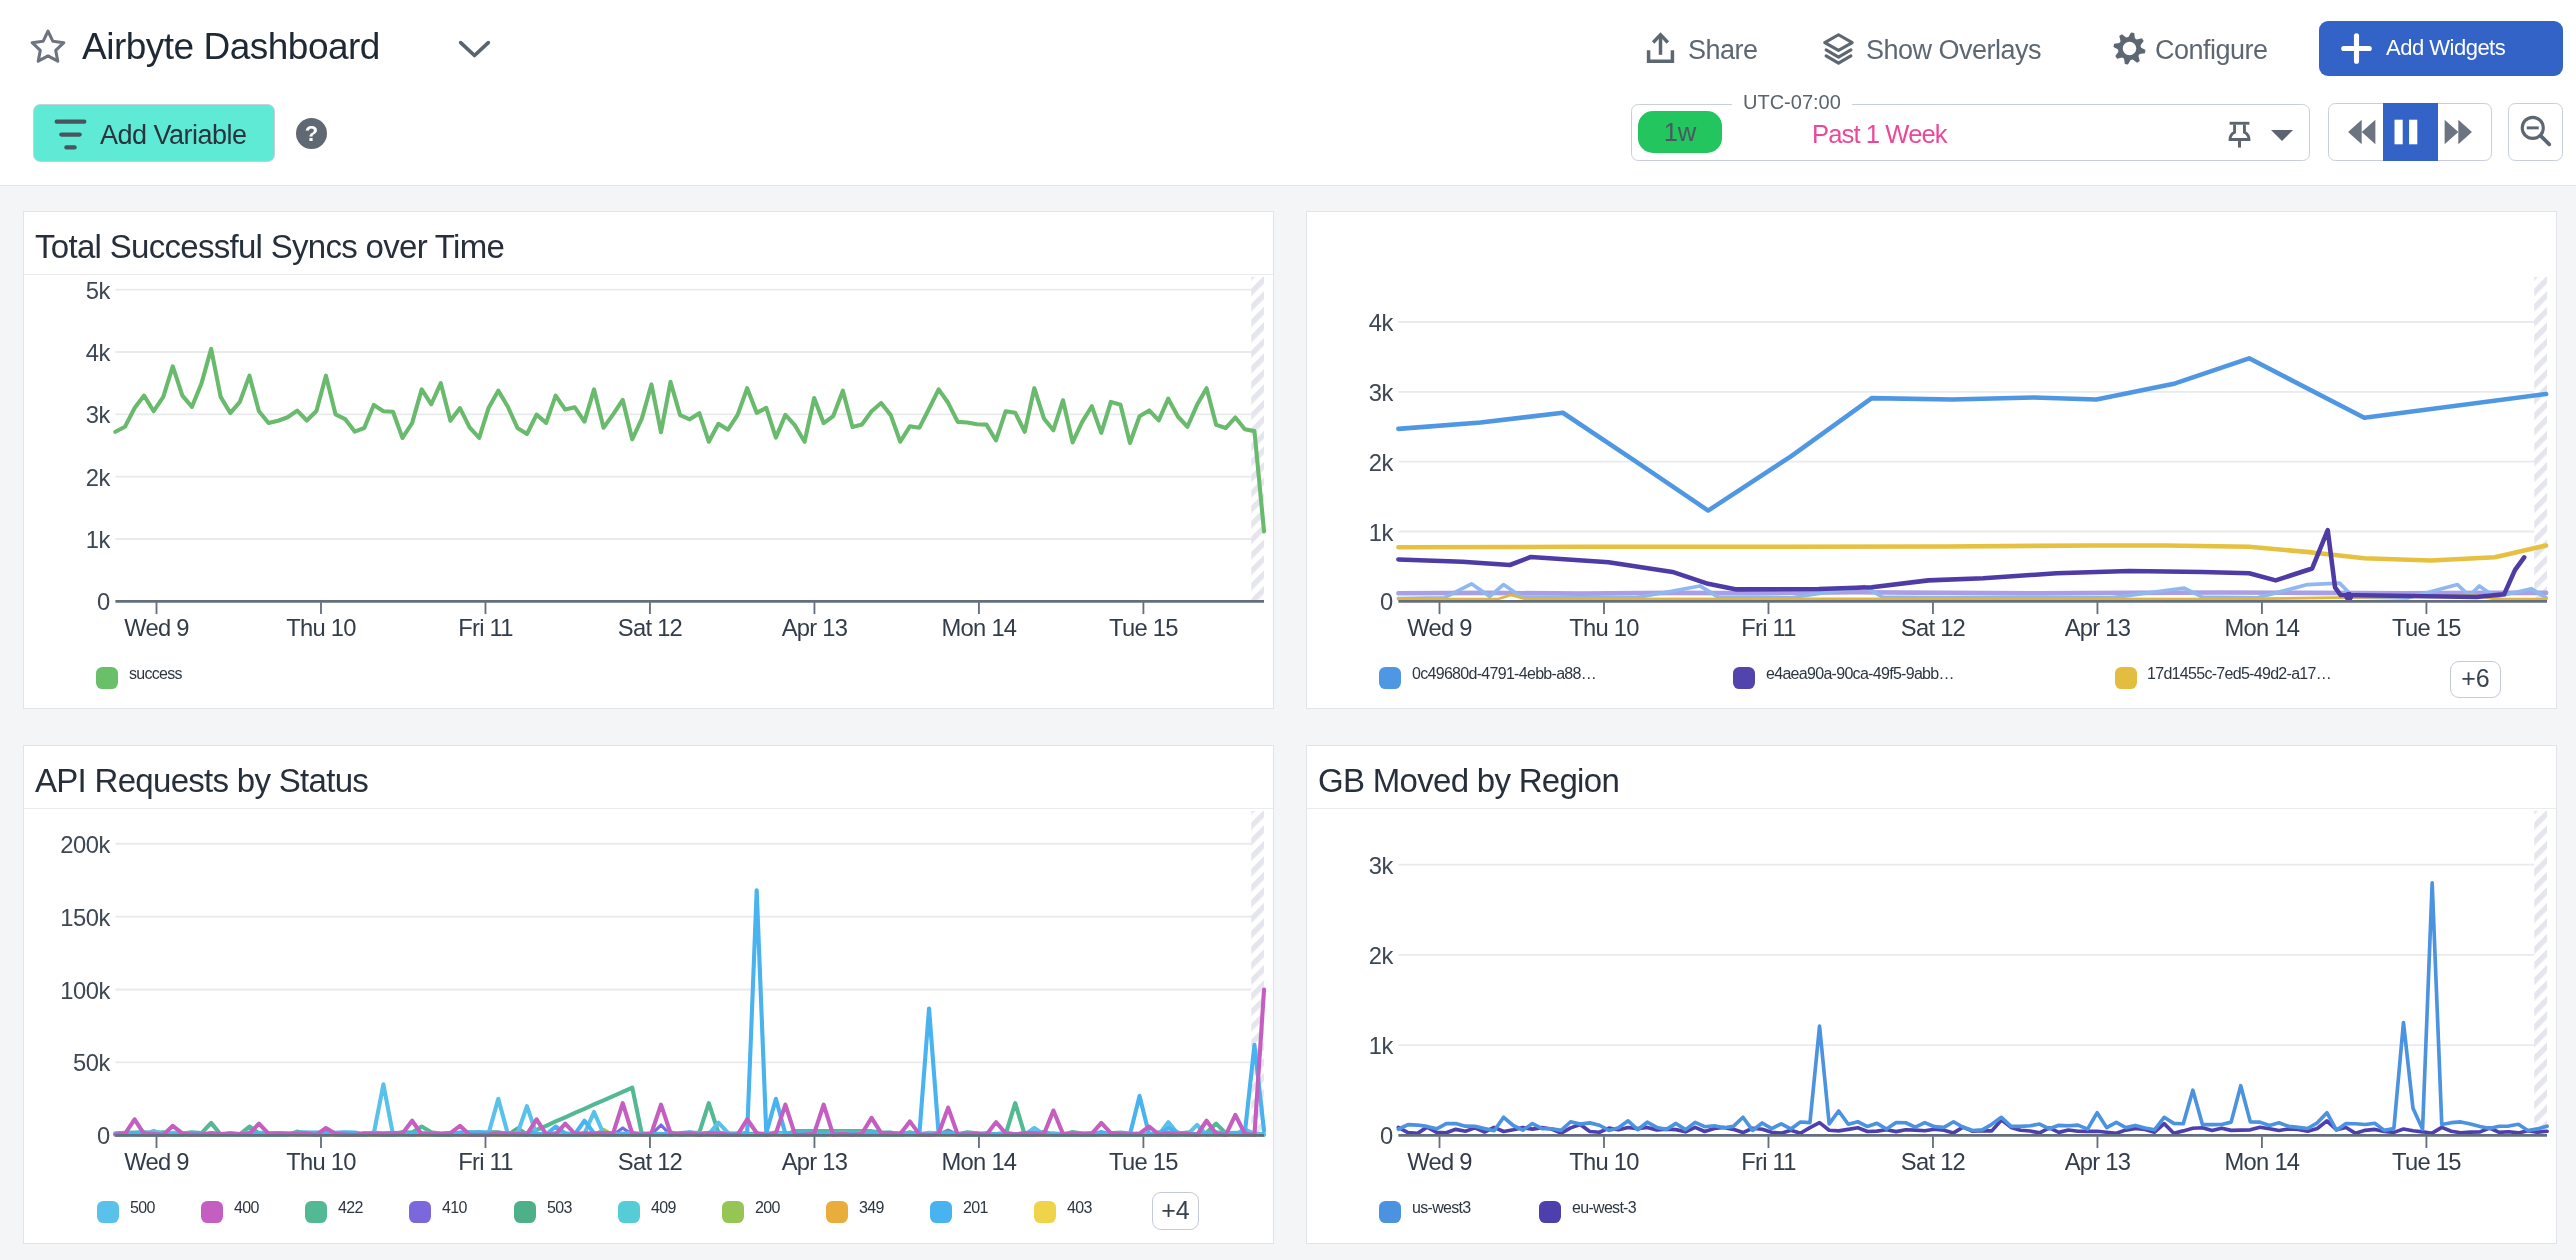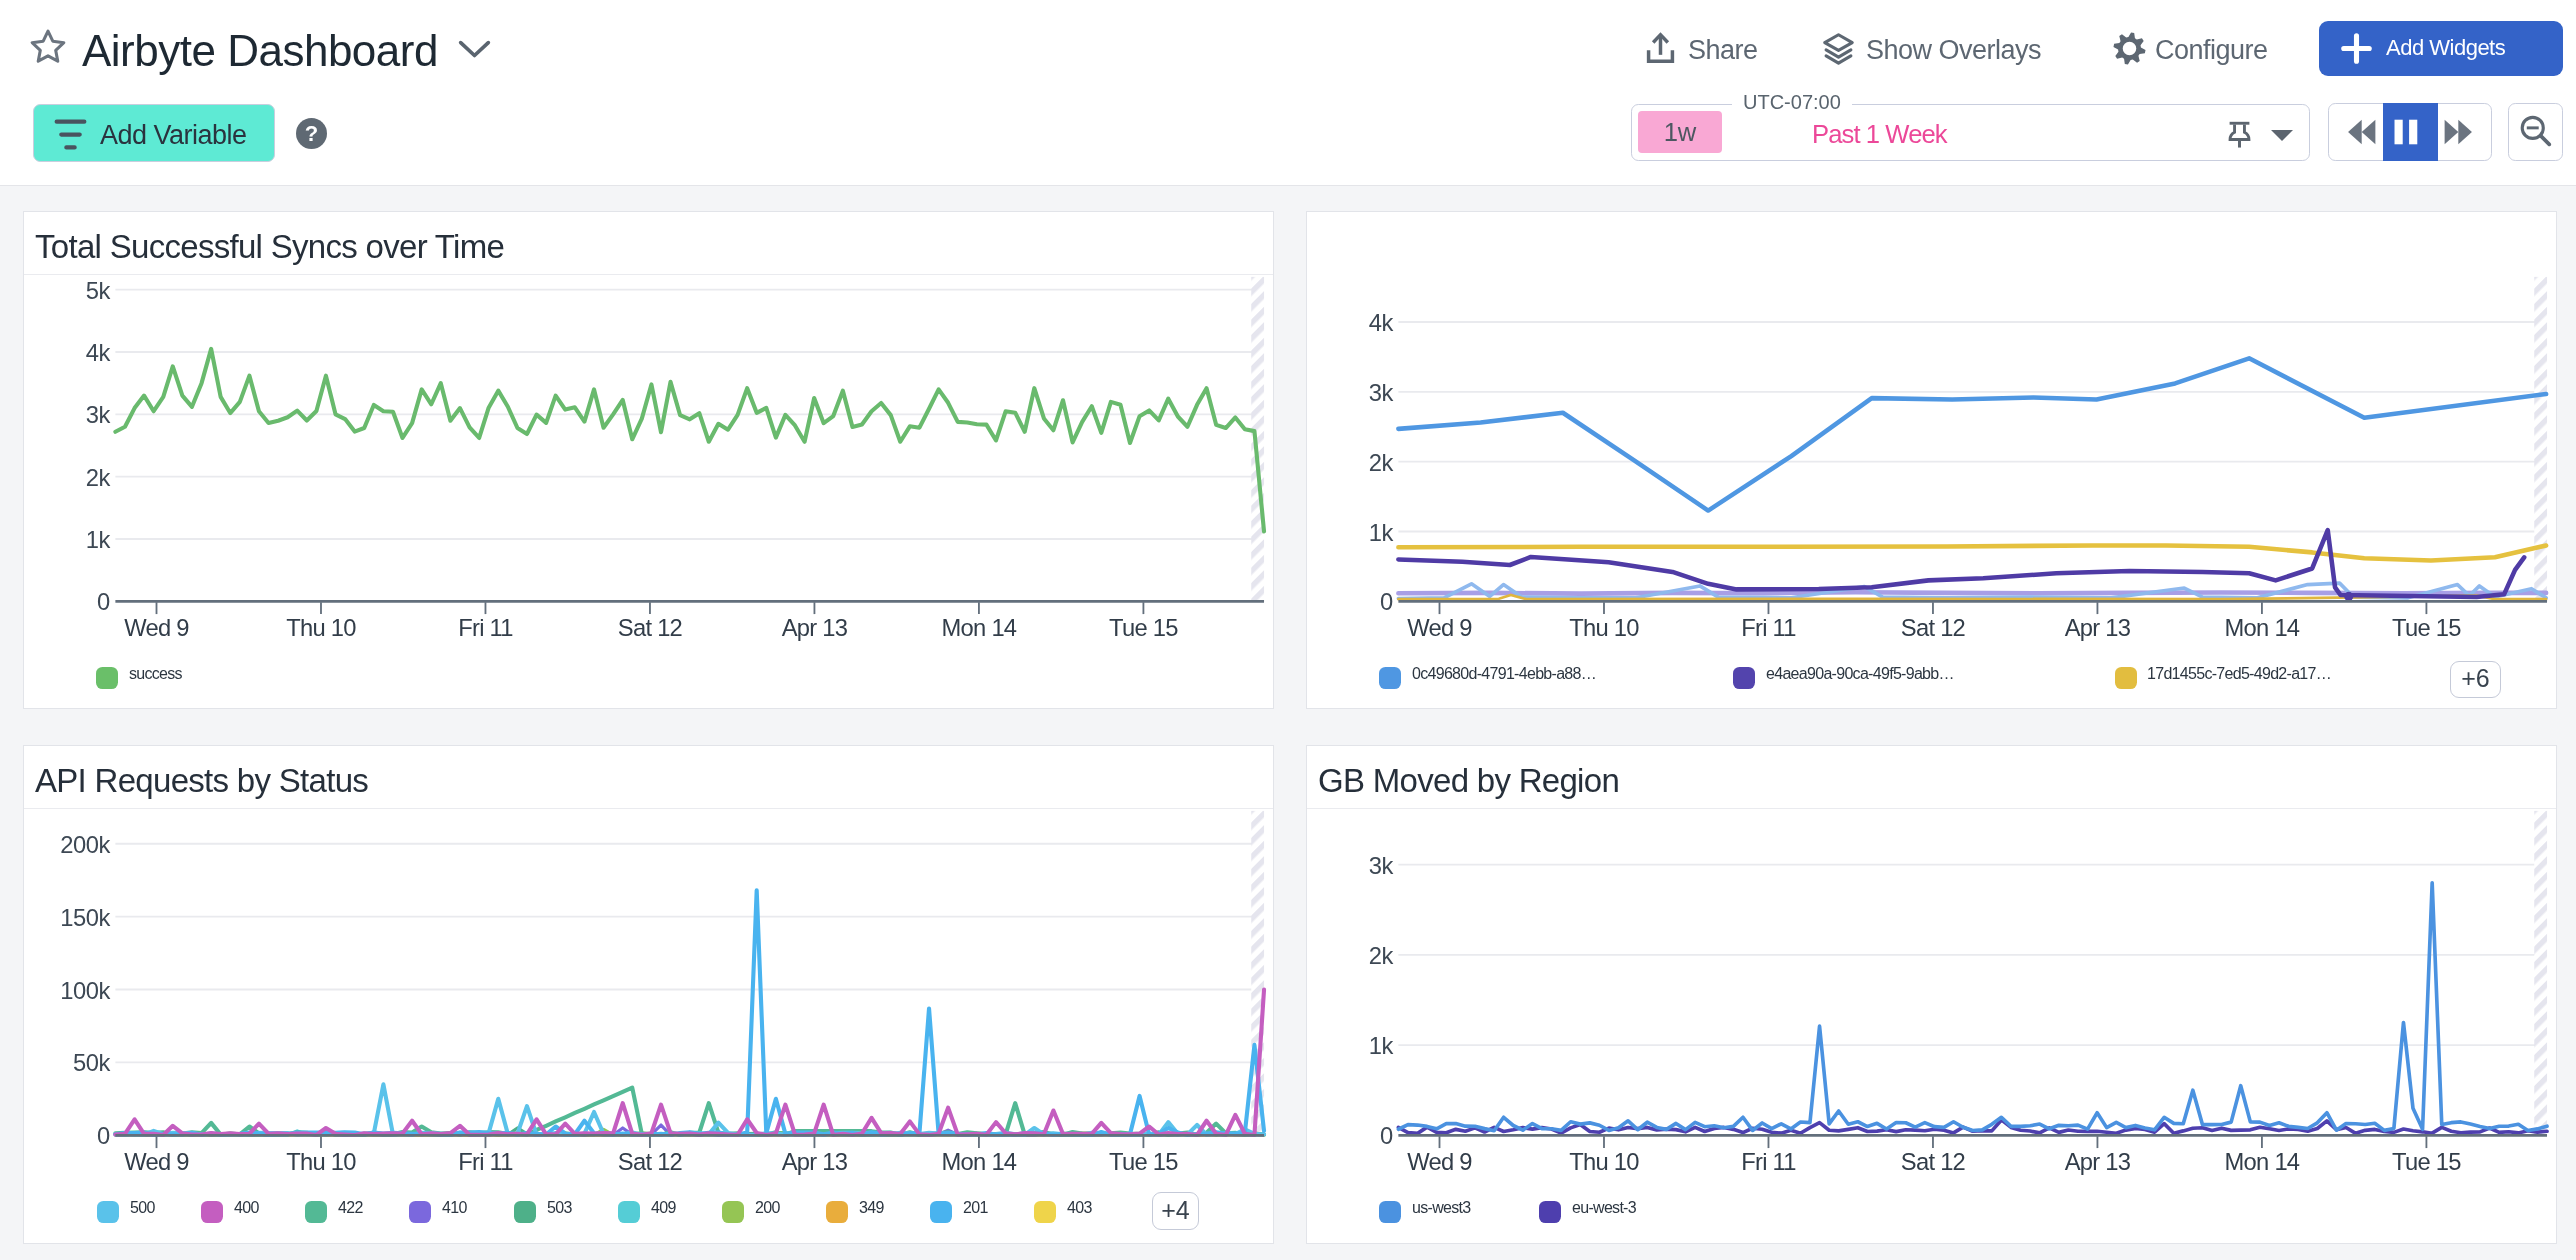--- a/index.html
+++ b/index.html
@@ -11,21 +11,21 @@
 .lsq { position:absolute; top:455px; width:22px; height:22px; border-radius:6.4px; }
 .llb { position:absolute; top:453px; font-size:16px; letter-spacing:-0.7px; color:#2c3641; }
 .lchip { position:absolute; border:1.8px solid #c5cad8; border-radius:9px; font-size:25px; color:#39434e; text-align:center; background:#fff; }
 .hbtn { position:absolute; font-size:27px; letter-spacing:-0.5px; color:#5d6772; }
 </style></head>
 <body>
 
 <svg width="38" height="38" viewBox="0 0 42 42" style="position:absolute;left:29px;top:28px">
     <path d="M21 3.5 L26.3 14.6 L38.5 16.2 L29.5 24.6 L31.8 36.7 L21 30.8 L10.2 36.7 L12.5 24.6 L3.5 16.2 L15.7 14.6 Z" fill="none" stroke="#6b747f" stroke-width="3.4" stroke-linejoin="round"></path>
   </svg>
-<div class="abs" style="left:82px;top:25.6px;font-size:44px;font-weight:500;letter-spacing:-0.5px;color:#1e2933">Airbyte Dashboard</div>
+<div class="abs" style="left:82px;top:25.6px;font-size:37px;font-weight:500;letter-spacing:-0.5px;color:#1e2933">Airbyte Dashboard</div>
 <svg width="35" height="24" viewBox="0 0 38 26" style="position:absolute;left:457px;top:38px">
     <polyline points="4,5 19,19 34,5" fill="none" stroke="#5a646f" stroke-width="4" stroke-linecap="round" stroke-linejoin="round"></polyline>
   </svg>
 <div class="abs" style="left:33px;top:104px;width:242px;height:58px;border:1.8px solid #c9cede;border-radius:7.3px;background:#5eead4">
 <svg width="37" height="35" viewBox="0 0 40 38" style="position:absolute;left:18px;top:12.8px">
       <path d="M5 4 H35 M10 18 H30 M15.5 32 H24.5" stroke="#49545f" stroke-width="4.6" stroke-linecap="round"></path>
     </svg>
 <div class="abs" style="left:66px;top:14.6px;font-size:27px;letter-spacing:-0.5px;color:#2a333e">Add Variable</div>
 </div>
 <div class="abs" style="left:296px;top:118px;width:31px;height:31px;border-radius:50%;background:#5f6973;color:#fff;text-align:center;font-size:22px;font-weight:700;line-height:31px">?</div>
@@ -46,21 +46,21 @@
     <path d="M20.7 1.6 L24.1 2.3 L24.9 8.0 L26.9 9.3 L32.5 7.9 L34.4 10.8 L31.0 15.4 L31.4 17.8 L36.4 20.7 L35.7 24.1 L30.0 24.9 L28.7 26.9 L30.1 32.5 L27.2 34.4 L22.6 31.0 L20.2 31.4 L17.3 36.4 L13.9 35.7 L13.1 30.0 L11.1 28.7 L5.5 30.1 L3.6 27.2 L7.0 22.6 L6.6 20.2 L1.6 17.3 L2.3 13.9 L8.0 13.1 L9.3 11.1 L7.9 5.5 L10.8 3.6 L15.4 7.0 L17.8 6.6 Z M26.35 19 A7.35 7.35 0 1 0 11.65 19 A7.35 7.35 0 1 0 26.35 19 Z" fill="#5d6772" fill-rule="evenodd"></path>
   </svg>
 <div class="hbtn" style="left:2155px;top:35px">Configure</div>
 <div class="abs" style="left:2319px;top:21px;width:244px;height:55px;border-radius:9px;background:#3463c8"></div>
 <svg width="31" height="31" viewBox="0 0 34 34" style="position:absolute;left:2341px;top:33px">
     <path d="M17 3 V31 M3 17 H31" stroke="#ffffff" stroke-width="5.6" stroke-linecap="round"></path>
   </svg>
 <div class="abs" style="left:2386px;top:35px;font-size:22px;font-weight:400;letter-spacing:-0.5px;color:#ffffff">Add Widgets</div>
 
 <div class="abs" style="left:1631px;top:104px;width:679px;height:57px;border:1.8px solid #c9cede;border-radius:7.3px;background:#fff"></div>
-<div class="abs" style="left:1638px;top:111px;width:84px;height:42px;border-radius:4px;background:#f9a8d4;text-align:center;font-size:25.6px;color:#4d5761;line-height:42px">1w</div>
+<div class="abs" style="left:1638px;top:111px;width:84px;height:42px;border-radius:15px;background:#22c55e;text-align:center;font-size:25.6px;color:#4d5761;line-height:42px">1w</div>
 <div class="abs" style="left:1812px;top:120px;font-size:25.6px;letter-spacing:-0.9px;color:#ec4899">Past 1 Week</div>
 <div class="abs" style="left:1732px;top:91px;font-size:20px;color:#59646e;background:#fff;padding:0 11px">UTC-07:00</div>
 <svg width="27" height="29" viewBox="0 0 30 32" style="position:absolute;left:2226px;top:120px">
     <path d="M4 3.5 H26" stroke="#5c656f" stroke-width="3.2"></path>
     <path d="M9.5 5 V13.5 Q4.5 16 4.5 21.5 H25.5 Q25.5 16 20.5 13.5 V5" fill="none" stroke="#5c656f" stroke-width="3.2"></path>
     <path d="M15 22 V30.5" stroke="#5c656f" stroke-width="3.4"></path>
   </svg>
 <svg width="24" height="12.8" viewBox="0 0 26 14" style="position:absolute;left:2270px;top:129px">
     <path d="M1 1 H25 L13 13 Z" fill="#5c656f"></path>
   </svg>

